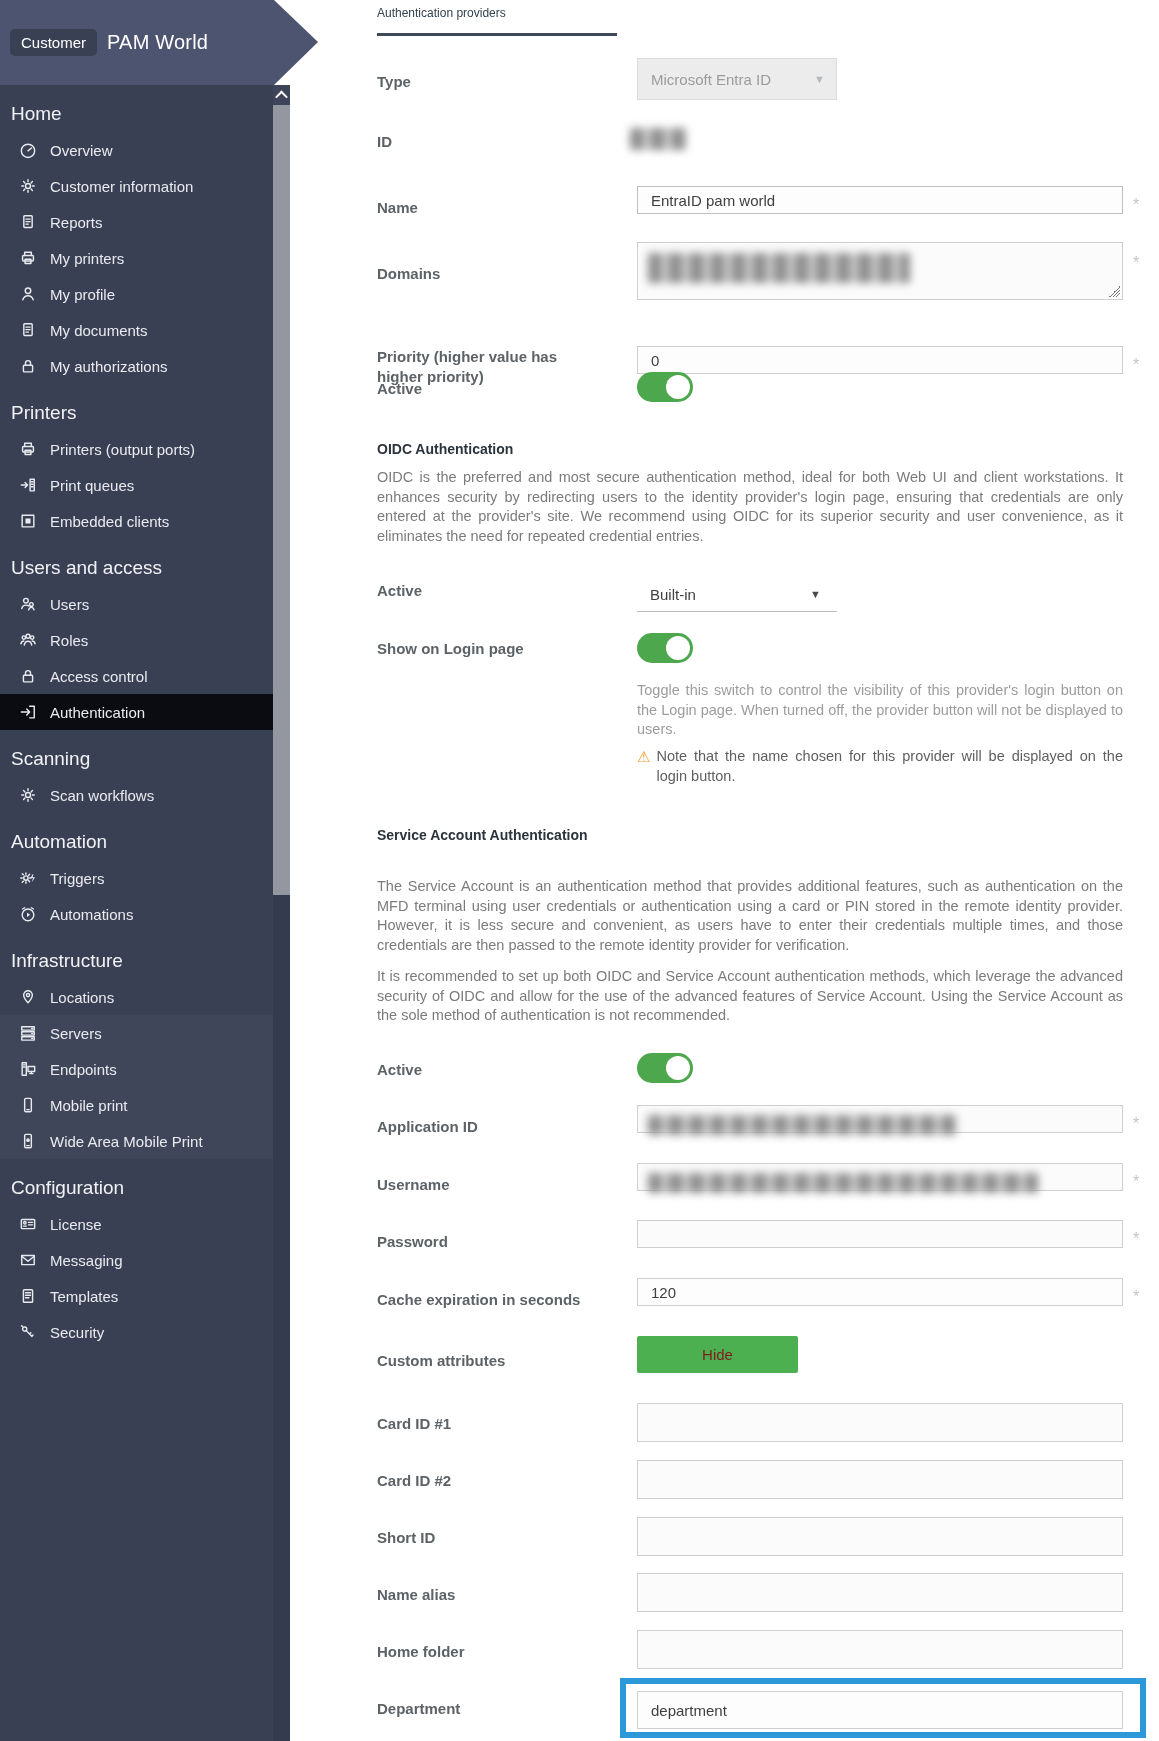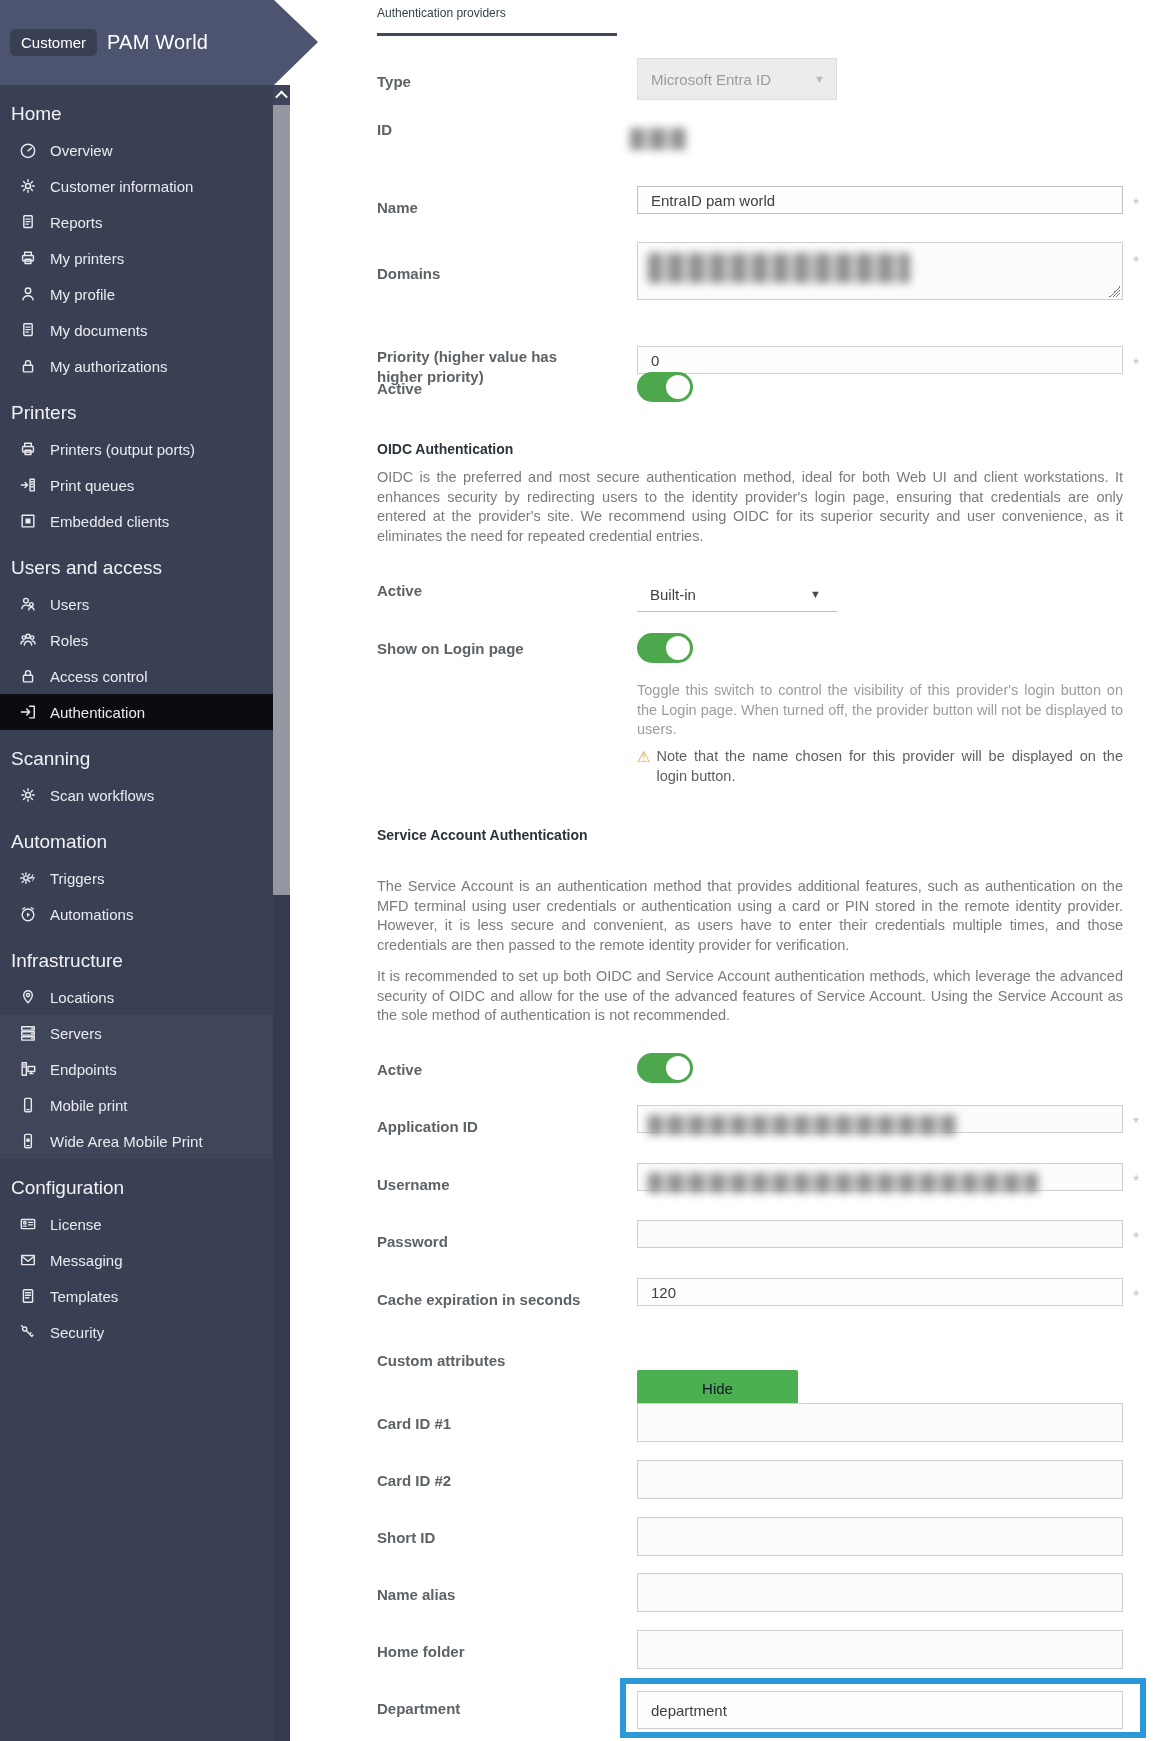--- a/index.html
+++ b/index.html
@@ -61,21 +61,21 @@
   .h2{position:absolute;left:87px;font-size:14px;font-weight:700;color:#2b333b;}
   .para{position:absolute;left:87px;width:746px;font-size:14.5px;line-height:19.5px;
         color:#7b7b7b;text-align:justify;}
   .desc{position:absolute;left:347px;width:486px;font-size:14.5px;line-height:19.5px;
         color:#9c9c9c;text-align:justify;}
   .note{position:absolute;left:347px;width:486px;display:flex;gap:6px;}
   .note .warn{color:#f0a02e;font-size:15px;line-height:19.5px;}
   .note .nt{font-size:14.5px;line-height:19.5px;color:#5f5f5f;text-align:justify;}
 
   .btn-green{position:absolute;left:347px;width:161px;height:37px;background:#4caf50;border:none;
-             color:#0f172a;font-size:15px;border-radius:2px;cursor:pointer;font-family:inherit;margin-top:34px;}
+             color:#7f1d1d;font-size:15px;border-radius:2px;cursor:pointer;font-family:inherit;}
   .blue-box{position:absolute;left:330px;top:1678px;width:526px;height:60px;
             border:6px solid #2b99d9;box-sizing:border-box;}
   .blue-box .inp{left:11px;top:7px;width:486px;height:38px;position:absolute;}
 </style>
 </head>
 <body>
 
 <div class="side-bg"></div>
 <div class="scroll-col">
   <div class="scroll-btn">
@@ -297,21 +297,21 @@
 <main>
   <div class="tab">Authentication providers</div>
   <div class="tab-line"></div>
 
   <div class="lbl" style="top:72px">Type</div>
   <div class="type-sel" style="top:58px">
     <span>Microsoft Entra ID</span>
     <span class="car">▼</span>
   </div>
 
-  <div class="lbl" style="top:120px">ID</div>
+  <div class="lbl" style="top:132px">ID</div>
   <div class="blob" style="position:absolute;left:340px;top:128px;width:56px;height:22px"></div>
 
   <div class="lbl" style="top:198px">Name</div>
   <input class="inp filled" style="top: 186px; border-color: rgb(192, 192, 192);" readonly="" value="EntraID pam world">
   <div class="ast" style="top:196px">*</div>
 
   <div class="lbl" style="top:264px">Domains</div>
   <div class="txa" style="top:242px">
     <div class="blob" style="position:absolute;left:10px;top:10px;width:262px;height:30px"></div>
     <div class="rsz"></div>

